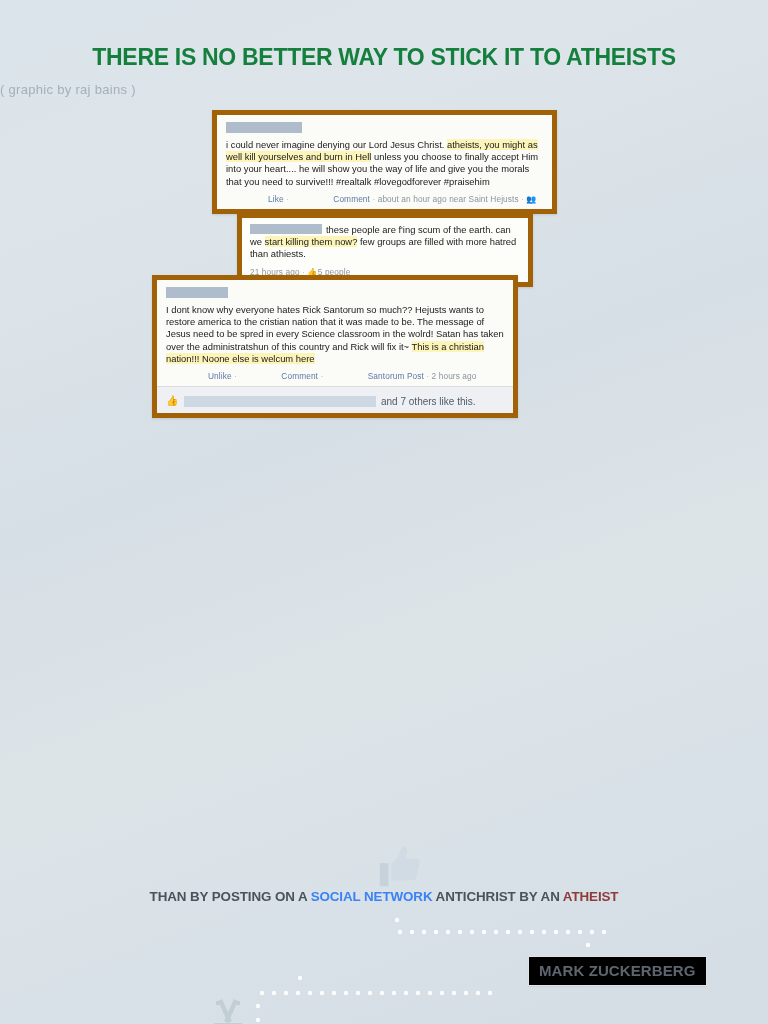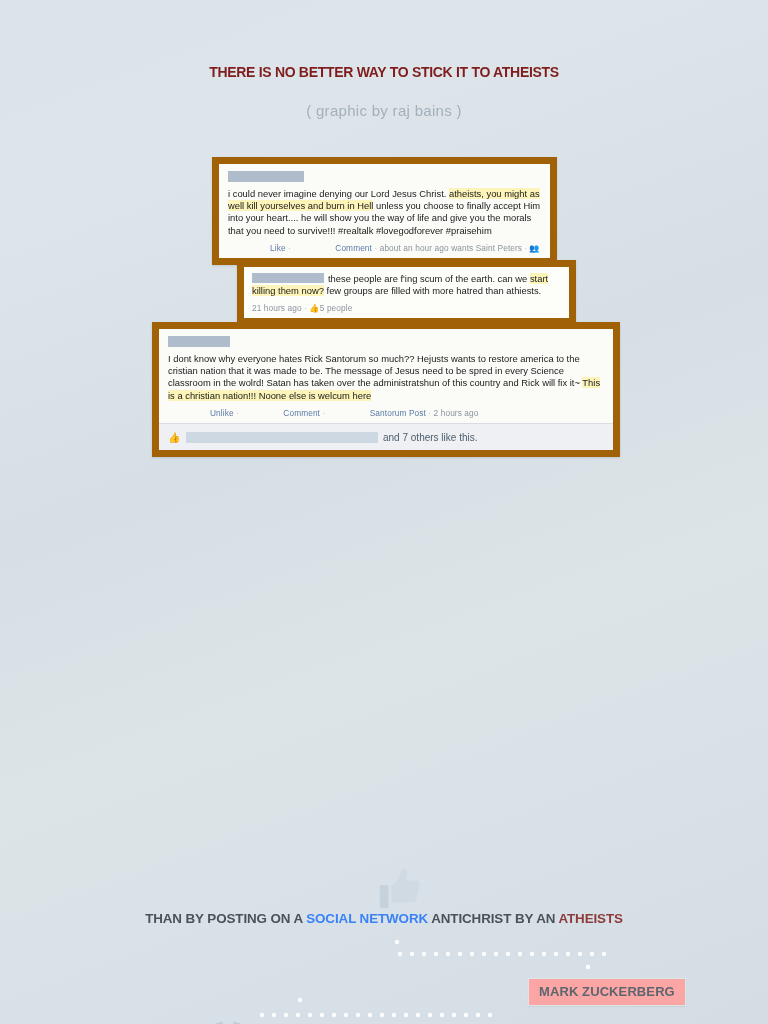--- a/index.html
+++ b/index.html
@@ -13,50 +13,49 @@
     font-family: "Liberation Sans", sans-serif;
     background: linear-gradient(160deg, #dbe4ea 0%, #dde5ea 18%, #d6dfe5 42%, #dde4e8 62%, #d8e1e7 80%, #d4dde4 100%);
     position: relative;
     overflow: hidden;
     -webkit-font-smoothing: antialiased;
   }
 
   
   .title {
     text-align: center;
-    font-size: 14px;
+    font-size: 23px;
     font-weight: bold;
-    color: #7f1d1d;
+    color: #15803d;
     letter-spacing: -0.3px;
-    padding-top: 64px;
+    padding-top: 44px;
   }
   .byline {
-    text-align: center;
-    font-size: 15px;
+    text-align: left;
+    font-size: 13px;
     color: #a3b0ba;
-    margin-top: 22px;
+    margin-top: 11px;
     letter-spacing: 0.3px;
   }
 
   
   .fb-stack {
     position: relative;
     margin-top: 13px;
     height: 300px;
   }
   .fb-card {
     position: absolute;
     background: #fbfbf8;
-    border: 7px solid #a16207;
+    border: 5px solid #a16207;
     box-shadow: 0 1px 2px rgba(60,72,84,0.16);
-    margin-top: 25px;
   }
   .fb1 { left: 212px; top: 0px;  width: 345px; }
-  .fb2 { left: 237px; top: 103px; width: 339px; }
-  .fb3 { left: 152px; top: 165px; width: 468px; }
+  .fb2 { left: 237px; top: 103px; width: 296px; }
+  .fb3 { left: 152px; top: 165px; width: 366px; }
 
   .fb-body { padding: 7px 9px 5px 9px; }
   .fb-name-bar {
     height: 11px;
     background: #aebccb;
     margin-bottom: 6px;
   }
   .fb-name-bar.w1 { width: 76px; }
   .fb-name-bar.w3 { width: 62px; }
   .fb-name-inline {
@@ -131,25 +130,25 @@
 
   .line-social {
     position: absolute;
     left: 0; right: 0; top: 479px;
     text-align: center;
     font-size: 13.4px;
   }
 
   .badge {
     position: absolute;
-    background: #fca5a5;
+    background: #000000;
     border: 1px solid #dfe4e8;
     color: #5d666f;
     font-weight: bold;
-    font-size: 13px;
+    font-size: 15px;
     padding: 5px 10px 6px 10px;
     letter-spacing: 0.1px;
     box-shadow: 0 1px 1px rgba(80,95,110,0.08);
     white-space: nowrap;
   }
   .badge-zuck { left: 528px; top: 546px; }
 
   .os-icon {
     position: absolute;
     left: 200px; top: 583px;
@@ -172,21 +171,21 @@
 
 <div class="title">THERE IS NO BETTER WAY TO STICK IT TO ATHEISTS</div>
 <div class="byline">( graphic by raj bains )</div>
 
 <div class="fb-stack">
 
   <div class="fb-card fb1">
     <div class="fb-body">
       <div class="fb-name-bar w1"></div>
       <div class="fb-text"><span>i could never imagine denying our Lord Jesus Christ. </span><span class="hl">atheists, you might as well kill yourselves and burn in Hell</span><span> unless you choose to finally accept Him into your heart.... he will show you the way of life and give you the morals that you need to survive!!!  #realtalk #lovegodforever #praisehim</span></div>
-      <div class="fb-meta"><span class="lnk">Like</span><span class="sep"> · </span><span class="lnk">Comment</span><span class="sep"> · </span><span>about an hour ago wants Saint Peters</span><span class="sep"> · </span><span>👥</span></div>
+      <div class="fb-meta"><span class="lnk">Like</span><span class="sep"> · </span><span class="lnk">Comment</span><span class="sep"> · </span><span>about an hour ago near Saint Hejusts</span><span class="sep"> · </span><span>👥</span></div>
     </div>
   </div>
 
   <div class="fb-card fb2">
     <div class="fb-body">
       <div class="fb-text"><span class="fb-name-inline"></span><span>these people are f'ing scum of the earth. can we </span><span class="hl">start killing them now?</span><span> few groups are filled with more hatred than athiests.</span></div>
       <div class="fb-meta"><span>21 hours ago</span><span class="sep"> · </span><span>👍</span><span>5 people</span></div>
     </div>
   </div>
 
@@ -333,21 +332,21 @@
         <circle cx="428" cy="872" r="2.2"></circle>
       <circle cx="440" cy="884" r="2.2"></circle>
     </g>
   </svg>
 
   <svg class="thumb-big" viewBox="0 0 48 48">
     <path d="M4 20h9v24H4z" fill="#b9c6d2"></path>
     <path d="M16 20c4-2 8-7 9-12 .5-3 2-6 5-5 3 1 3 5 2 9-.4 1.6-1 3-1 3h11c2.5 0 4 2 3.5 4.3l-3.3 15C41.7 37 40 38 38 38H16z" fill="#cbd6e0"></path>
   </svg>
 
-  <div class="line line-social"><span>THAN BY POSTING ON A </span><span class="c-blue">SOCIAL NETWORK</span><span> ANTICHRIST BY AN </span><span class="c-red">ATHEISTS</span></div>
+  <div class="line line-social"><span>THAN BY POSTING ON A </span><span class="c-blue">SOCIAL NETWORK</span><span> ANTICHRIST BY AN </span><span class="c-red">ATHEIST</span></div>
 
   <div class="badge badge-zuck">MARK ZUCKERBERG</div>
 
   <svg class="os-icon" viewBox="0 0 56 46">
     <g fill="#8ea0b0">
       <path d="M22 6l-4 2 10 22 4-2z"></path>
       <path d="M34 6l4 2-10 22-4-2z"></path>
       <path d="M14 30h28v8H14z"></path>
       <path d="M14 30h4v8h-4zM22 30h4v8h-4zM30 30h4v8h-4zM38 30h4v8h-4z"></path>
       <path d="M16 8h6v4h-6zM34 8h6v4h-6z"></path>

